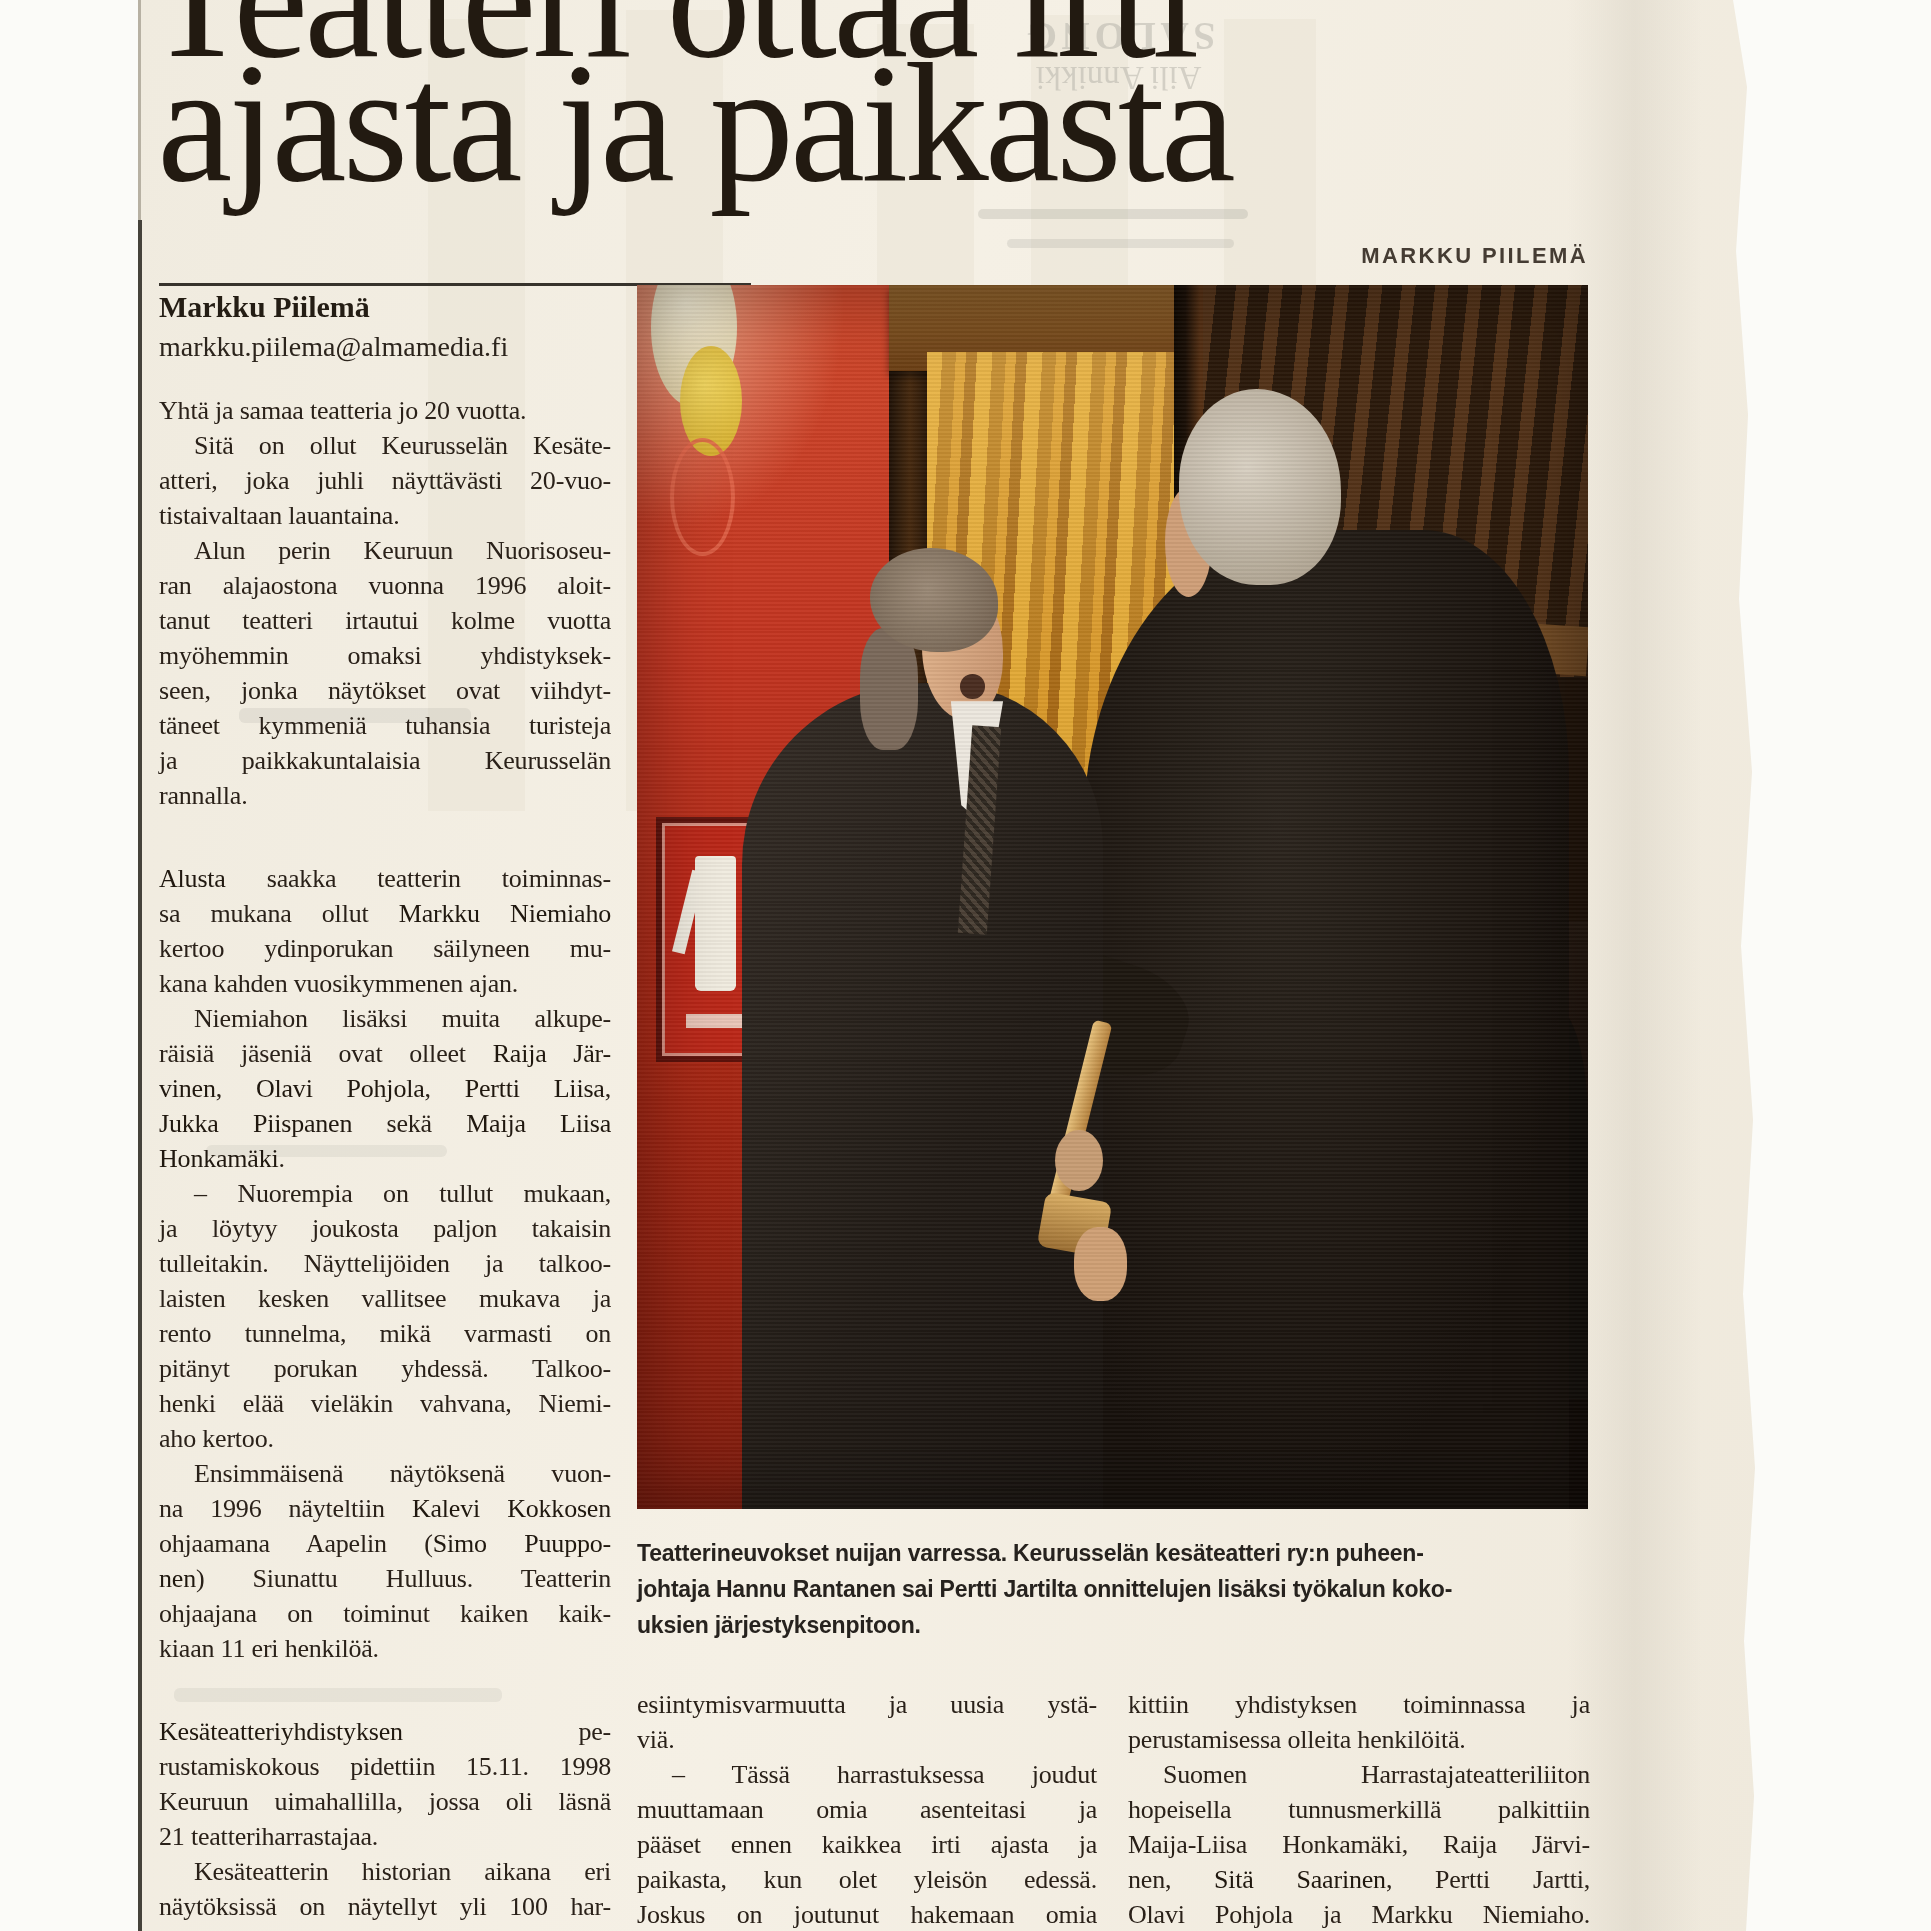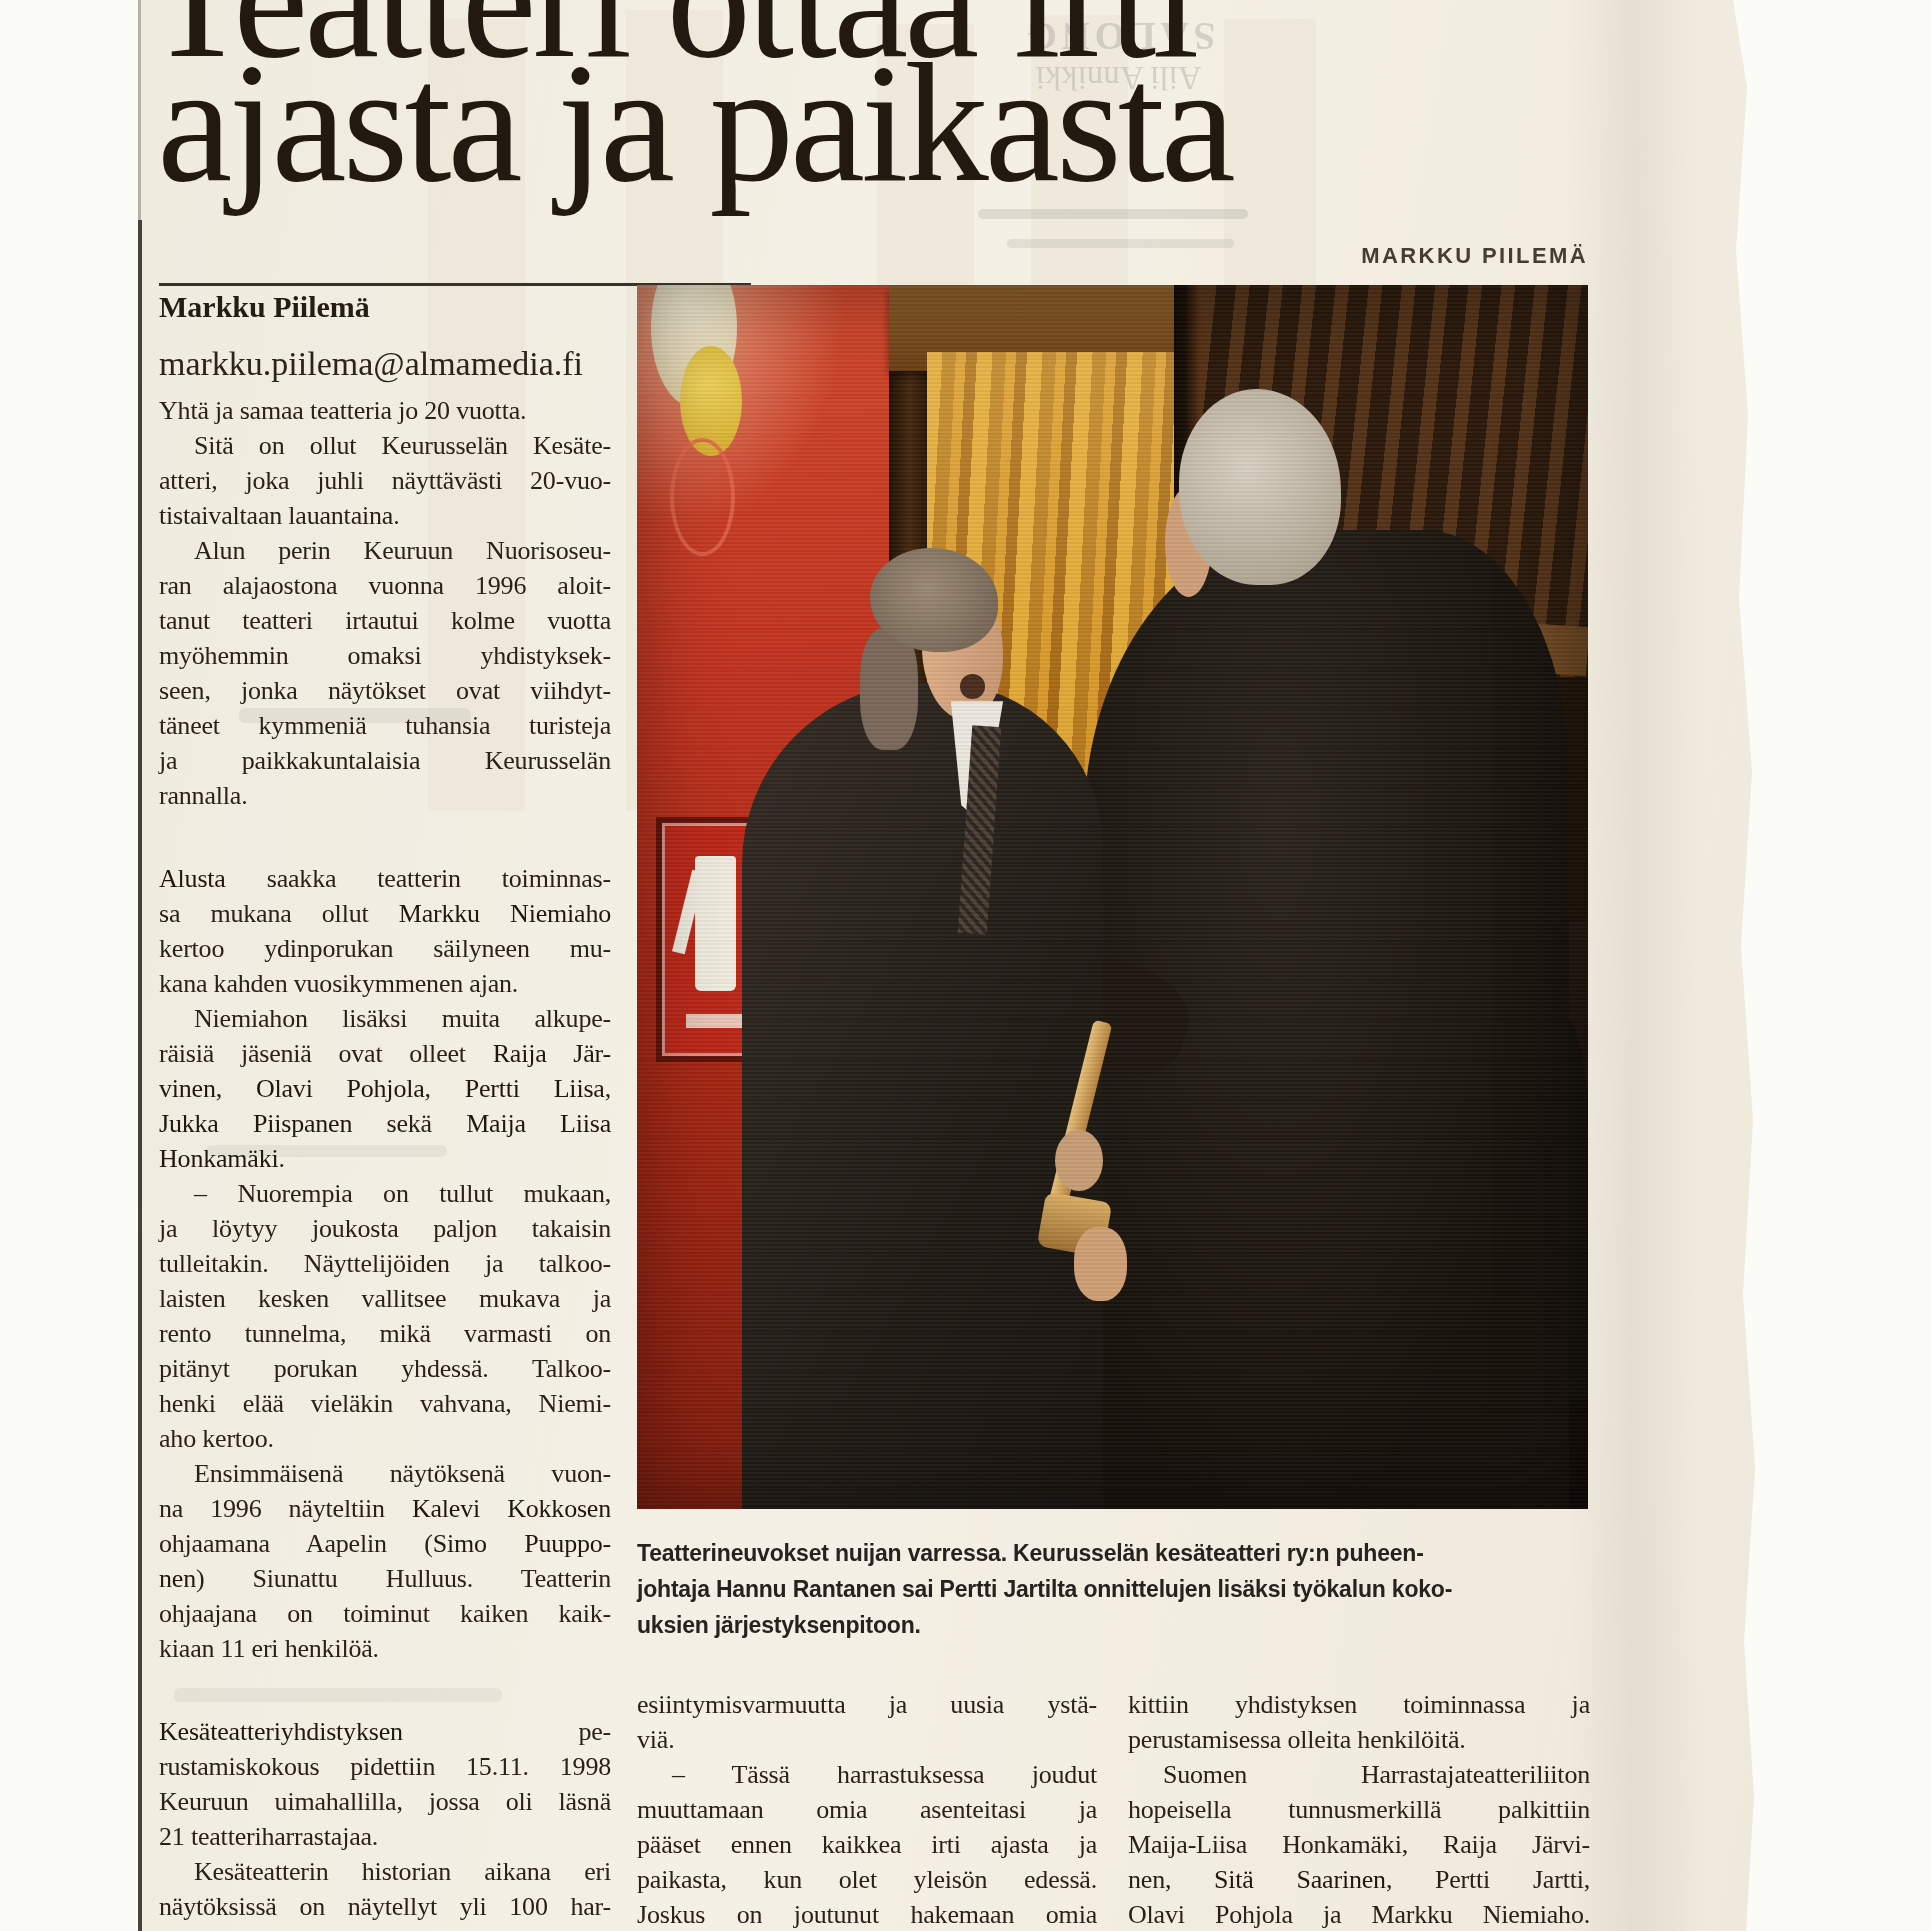--- a/index.html
+++ b/index.html
@@ -16,21 +16,21 @@
   .edgeLineTop{position:absolute;left:0;top:0;height:220px;width:2.9px;background:#b7b1a3;}
   .stripe{position:absolute;background:#e9e4d6;opacity:.55;}
   .crease{position:absolute;background:linear-gradient(90deg,rgba(0,0,0,0),rgba(120,110,90,.10),rgba(0,0,0,0));}
   .ghostbar{position:absolute;background:#8d8c84;border-radius:5.8px;}
   
   .hl{position:absolute;font-family:"Liberation Serif",serif;font-weight:400;color:#221a11;
       font-size:169px;letter-spacing:-3.9px;white-space:nowrap;line-height:1;}
   
   .byrule{position:absolute;left:21px;top:283px;width:592px;height:2.9px;background:#37332c;}
   .byname{position:absolute;left:21px;top:290px;font-size:30px;font-weight:700;color:#241d14;}
-  .bymail{position:absolute;left:21px;top:331px;font-size:34px;color:#2c241c;margin-top:14px;}
+  .bymail{position:absolute;left:21px;top:331px;font-size:28px;color:#2c241c;}
   
   .col{position:absolute;color:#2a2119;}
   #col-left{left:21px;top:393px;width:452px;}
   #col-mid{left:499px;top:1687px;width:460px;}
   #col-right{left:990px;top:1687px;width:462px;}
   .bl{font-size:26px;line-height:35px;text-align:justify;text-align-last:justify;
       letter-spacing:-0.2px;color:#2a2119;}
   .bl.end{text-align-last:left;}
   .bl.ind{padding-left:35px;}
   .bl.gap{margin-top:48px;}

